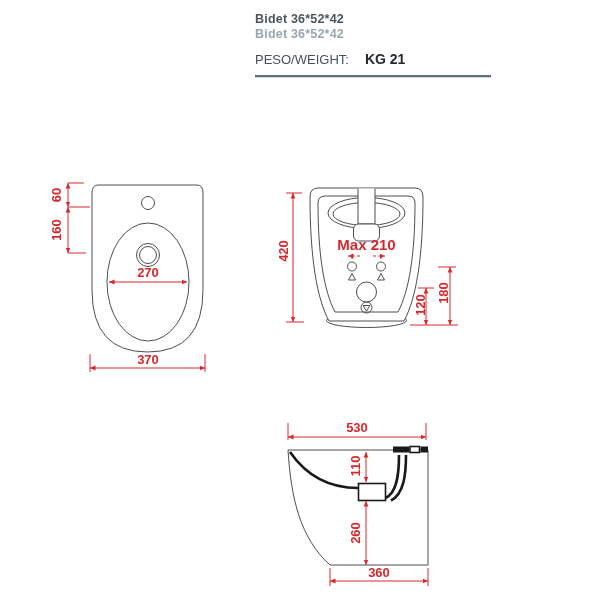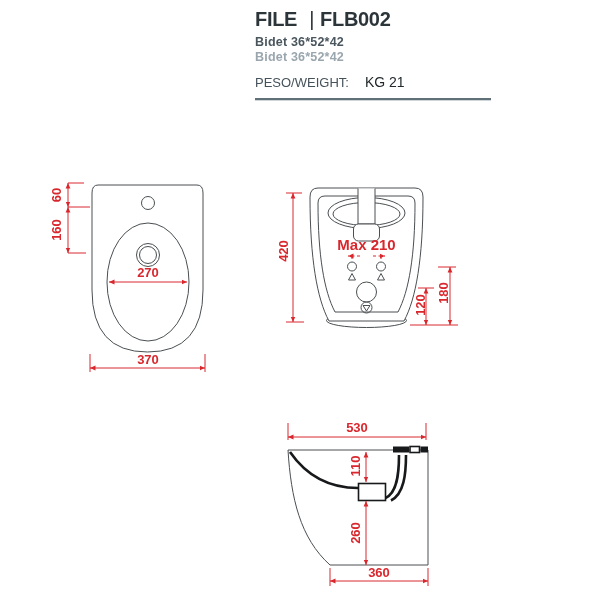--- a/index.html
+++ b/index.html
@@ -8,46 +8,41 @@
     font-family:"Liberation Sans", sans-serif;
   }
   
   .hdr{position:absolute;left:255px;top:8px;width:260px;}
   .hdr-title{display:flex;align-items:baseline;color:#2b353a;font-size:20px;font-weight:700;letter-spacing:-0.3px;}
   .hdr-title .sep{margin:0 6px 0 12px;font-weight:400;color:#2b353a;}
   .sub1{margin-top:4px;font-size:12.5px;font-weight:600;color:#4a565e;letter-spacing:0.2px;}
   .sub2{margin-top:1px;font-size:12.5px;font-weight:600;color:#9aa6ae;letter-spacing:0.2px;}
   .peso{margin-top:10px;display:flex;align-items:baseline;}
   .peso .lbl{font-size:13px;font-weight:400;color:#46525a;}
-  .peso .val{margin-left:16px;font-size:14px;font-weight:400;color:#23292c;}
+  .peso .val{margin-left:16px;font-size:14px;font-weight:700;color:#23292c;}
   .divider{margin-top:8px;width:236px;height:0;border-top:2px solid #5f7077;box-shadow:0 1px 0 #cfd6d9;}
   
   svg.drawing{position:absolute;left:0;top:0;}
   svg text{font-family:"Liberation Sans", sans-serif;}
   .ln{fill:none;stroke:#4a4f52;stroke-width:1;}
   .lnf{fill:#ffffff;stroke:#4a4f52;stroke-width:1;}
   .thk{fill:none;stroke:#17191a;stroke-width:2.6;stroke-linecap:butt;}
   .ink{fill:#17191a;stroke:none;}
   .inkbox{fill:#ffffff;stroke:#17191a;stroke-width:1.6;}
   .red{fill:none;stroke:#d8282e;stroke-width:1;}
   .dash{stroke-dasharray:3 2.5;}
   .redtxt{fill:#d8282e;font-size:13px;font-weight:600;}
   .redtxt-big{fill:#d8282e;font-size:15px;font-weight:700;}
 </style>
 </head>
 <body>
 
 <div class="page">
 
   <div class="hdr">
-    <div class="hdr-title">
-      <span>FILE</span>
-      <span class="sep">|</span>
-      <span>FLB002</span>
-    </div>
     <div class="sub1">Bidet 36*52*42</div>
     <div class="sub2">Bidet 36*52*42</div>
     <div class="peso">
       <span class="lbl">PESO/WEIGHT:</span>
       <span class="val">KG 21</span>
     </div>
     <div class="divider"></div>
   </div>
 
   <svg class="drawing" width="600" height="600" viewBox="0 0 600 600">

